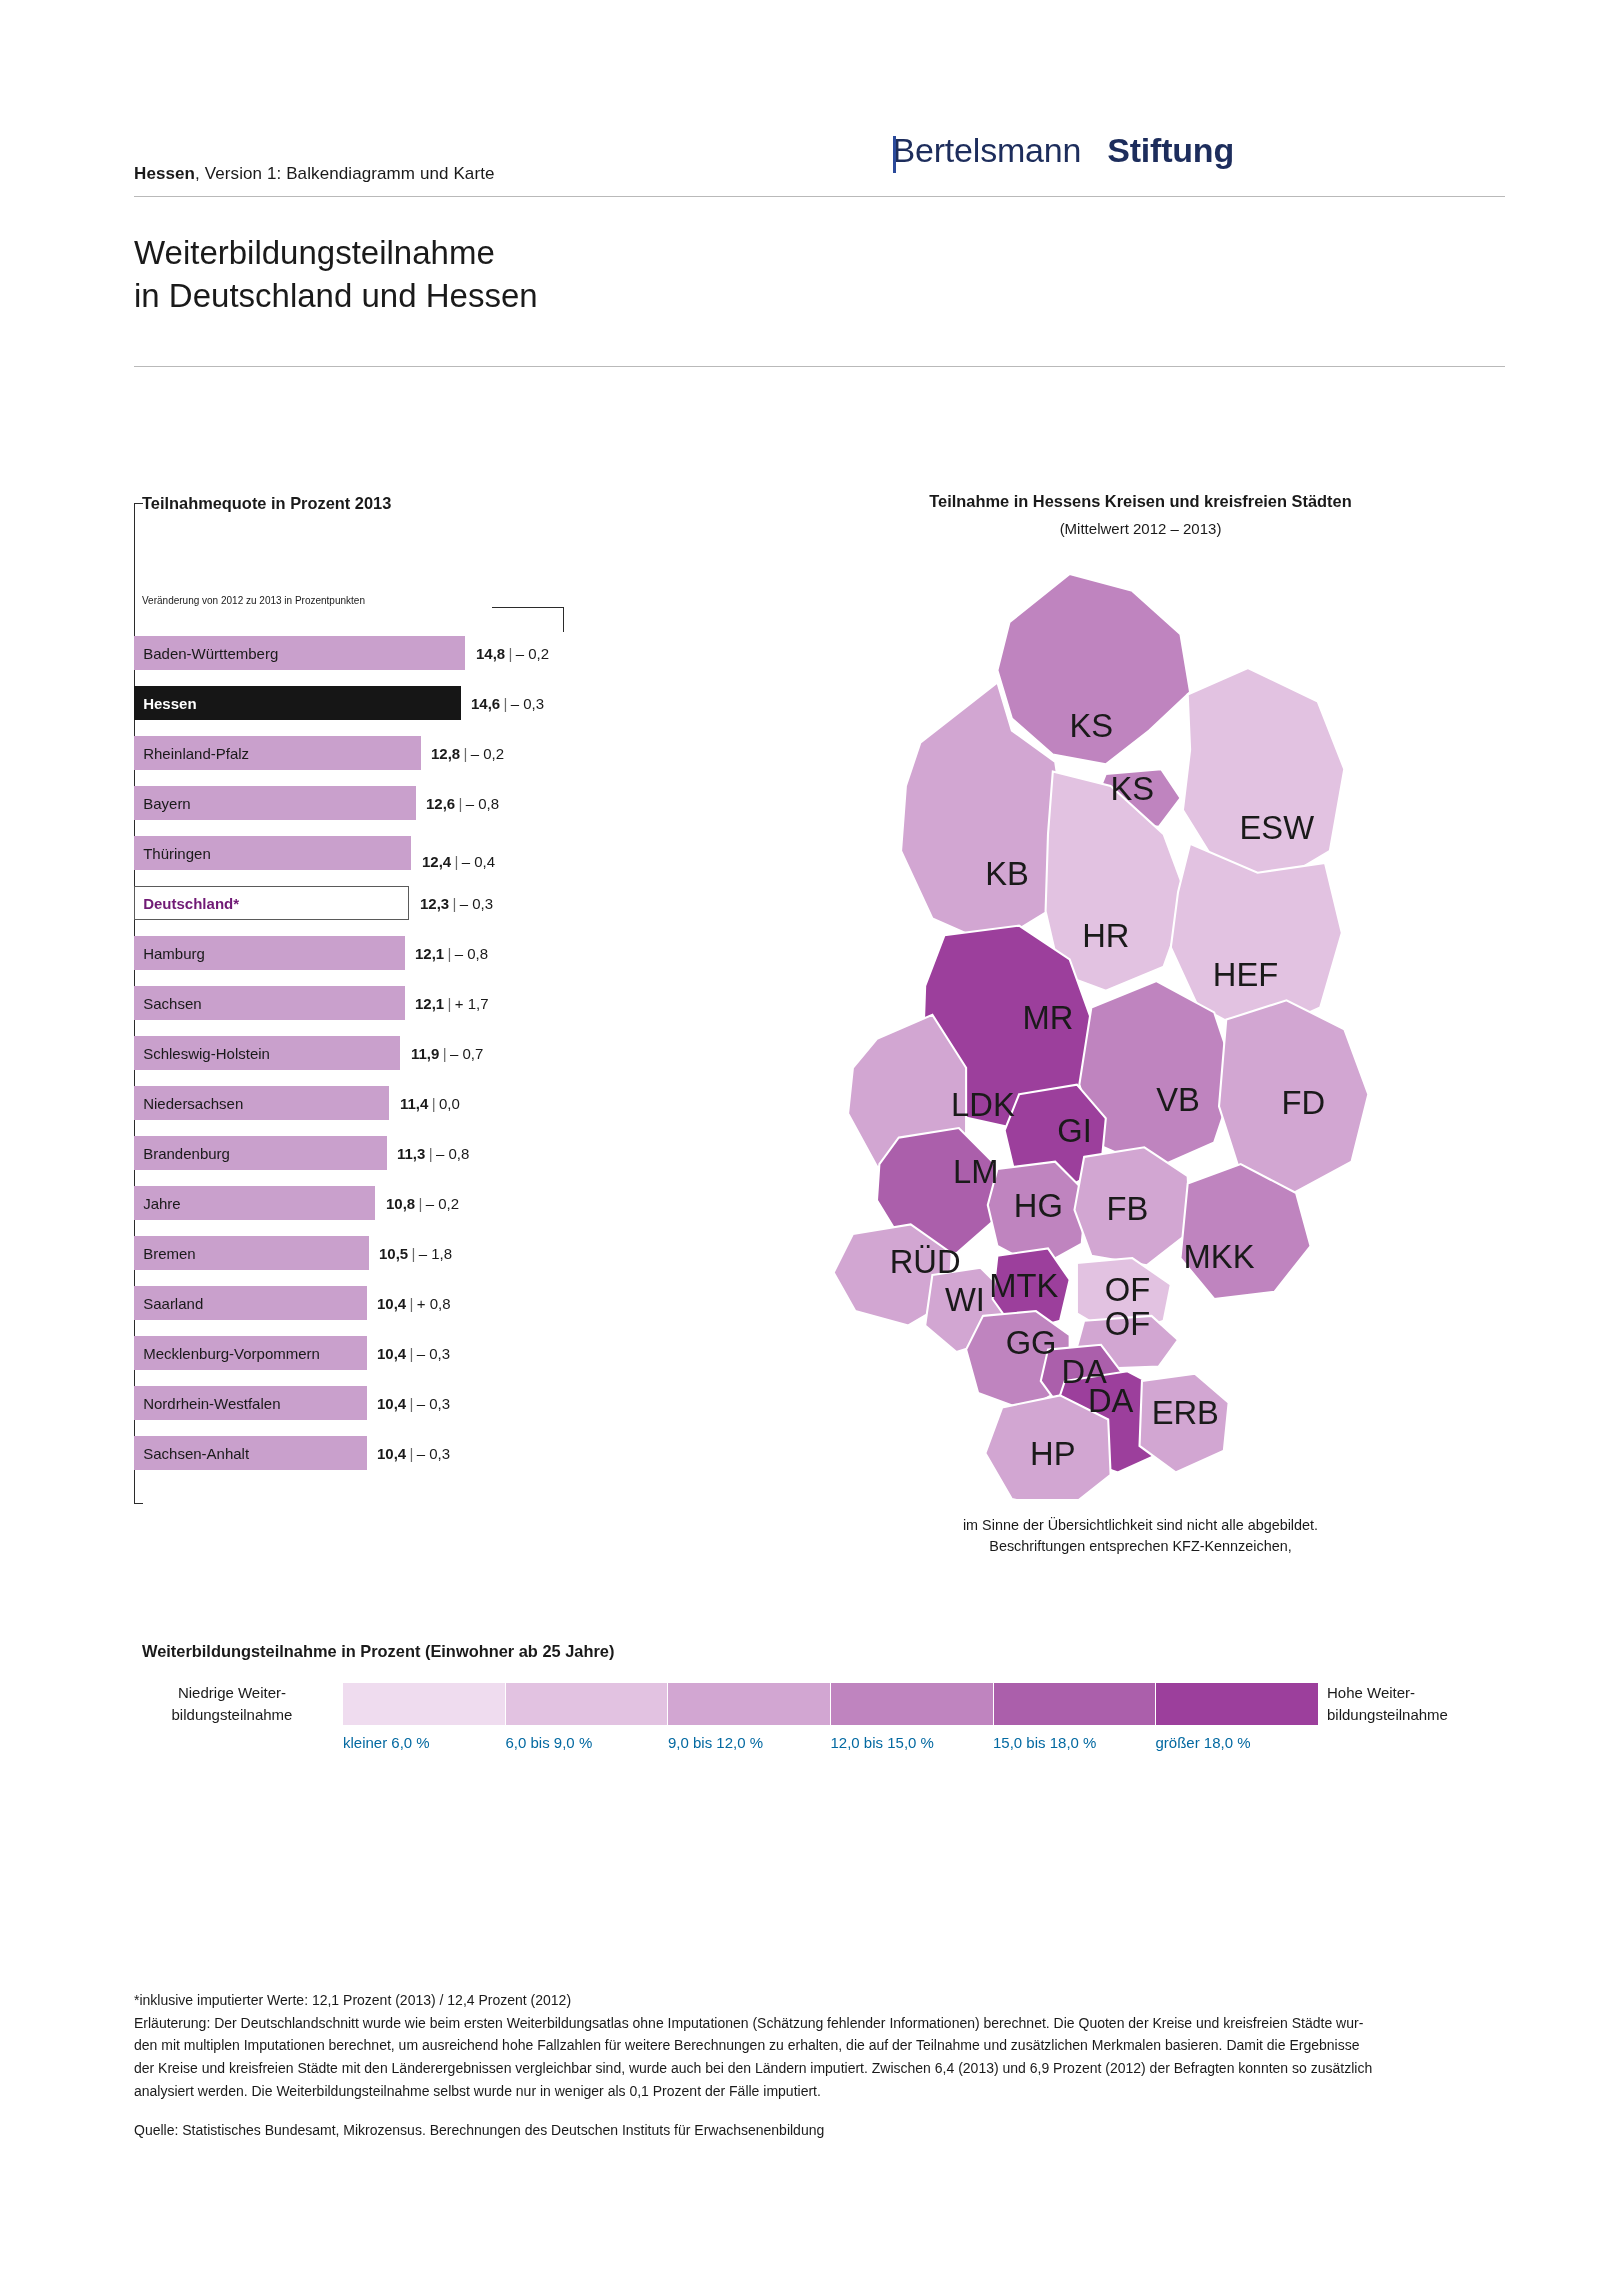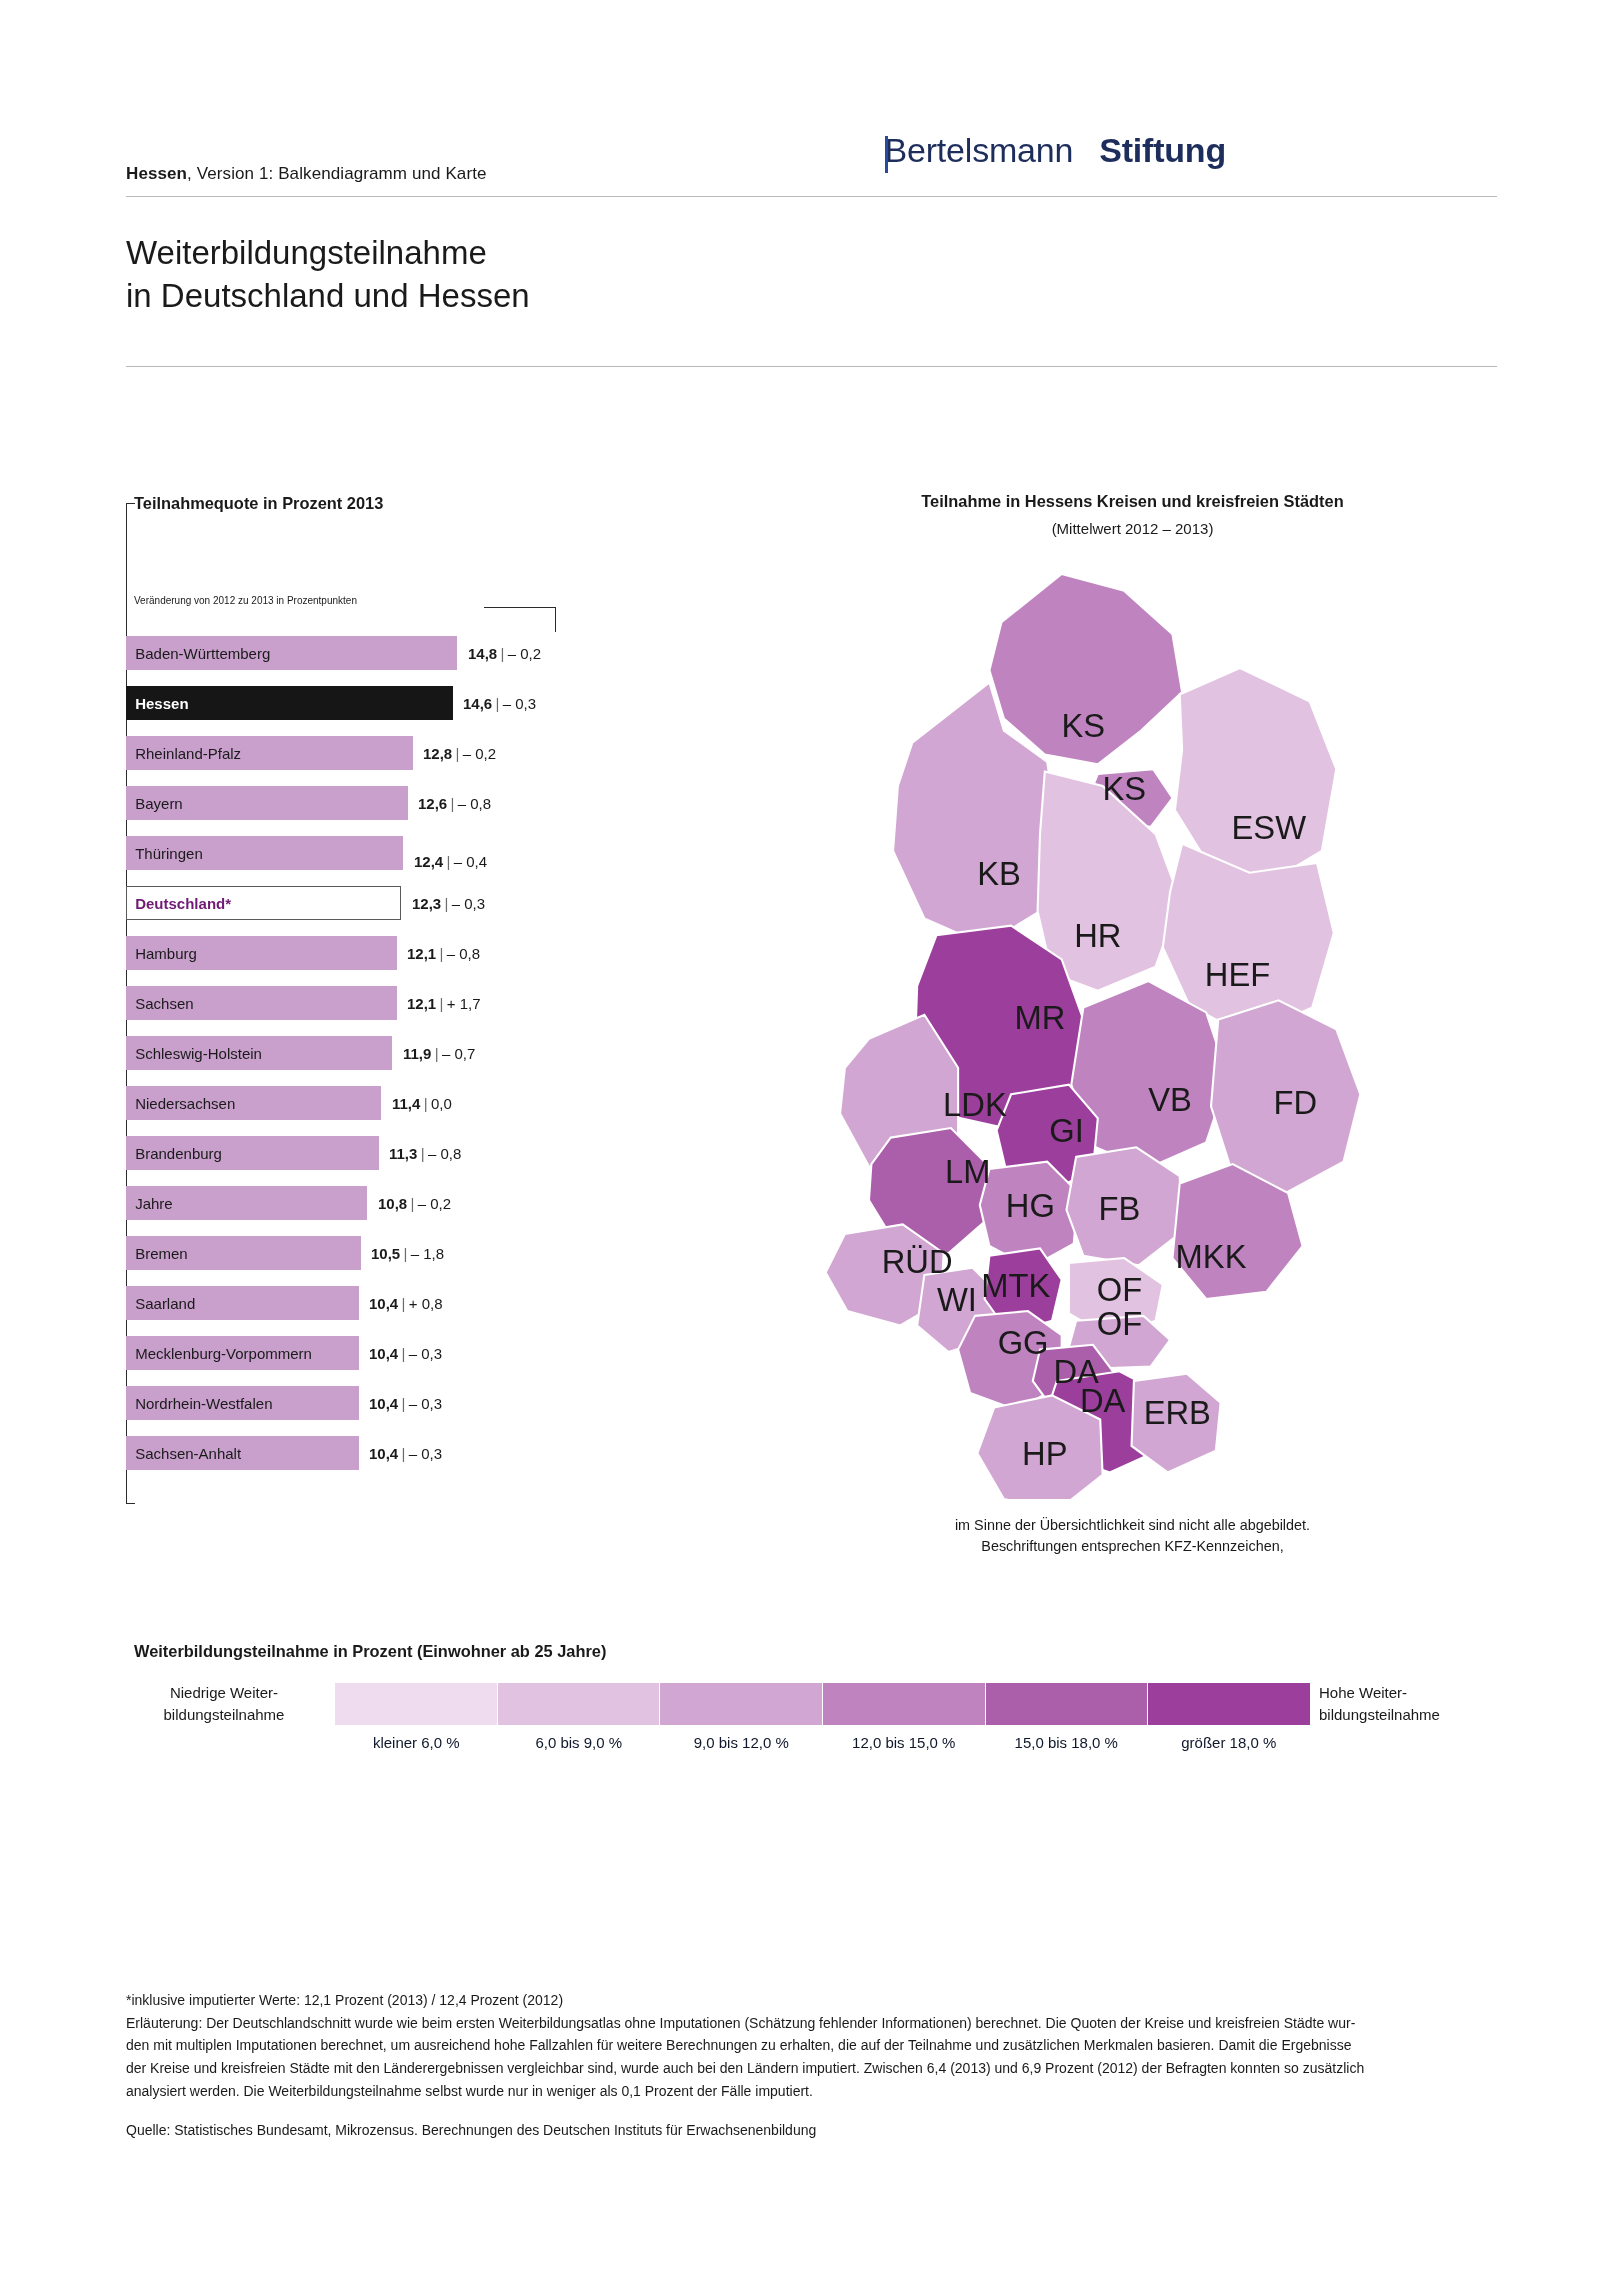--- a/index.html
+++ b/index.html
@@ -4,21 +4,21 @@
 <style>
   html, body { margin:0; padding:0; }
   body {
     width:1622px; height:2295px;
     background:#ffffff;
     font-family:"Liberation Sans", sans-serif;
     color:#1a1a1a;
     position:relative;
     overflow:hidden;
   }
-  .page { position:absolute; left:0; top:0; width:1352px; height:2295px; }
+  .page { position:absolute; left:8px; top:0; width:1352px; height:2295px; }
 
   
   .hdr-line {
     position:absolute; left:126px; top:196px; width:1371px;
     height:0.7px; background:#b9b9b9;
   }
   .hdr-line2 {
     position:absolute; left:126px; top:366px; width:1371px;
     height:0.7px; background:#b9b9b9;
   }
@@ -132,21 +132,21 @@
     position:absolute; left:335px; top:1683px; width:975px; height:42px;
     display:flex;
   }
   #legendbar .seg { flex:1 1 0; height:42px; border-right:0.7px solid #ffffff; }
   #legendbar .seg:last-child { border-right:none; }
   #legendlabels {
     position:absolute; left:335px; top:1734px; width:975px; height:26px;
     display:flex;
   }
   #legendlabels .lab {
-    flex:1 1 0; text-align:center; font-size:15px; color:#0f172a;
+    flex:1 1 0; text-align:left; font-size:15px; color:#0369a1;
   }
 
   
   .footnotes {
     position:absolute; left:126px; top:1989px; width:1374px;
     font-size:14px; line-height:1.62; color:#1a1a1a;
   }
   .footnotes p { margin:0; }
   .footnotes .gap { height:17px; }
 </style>

